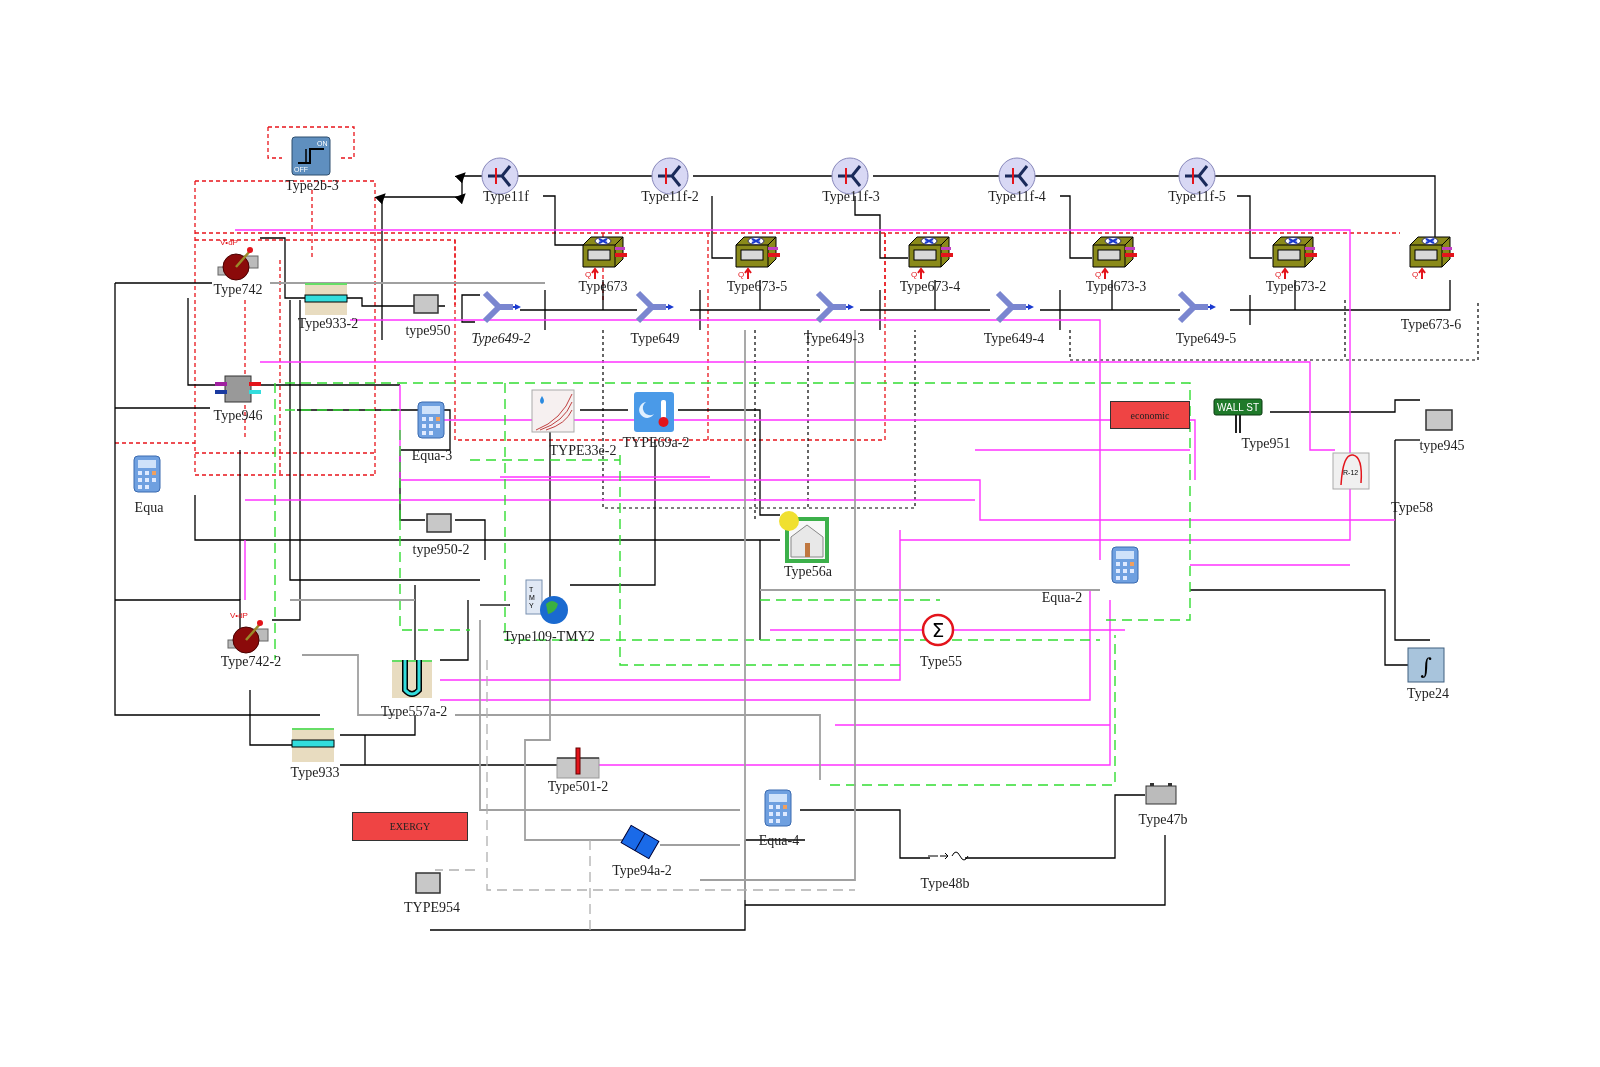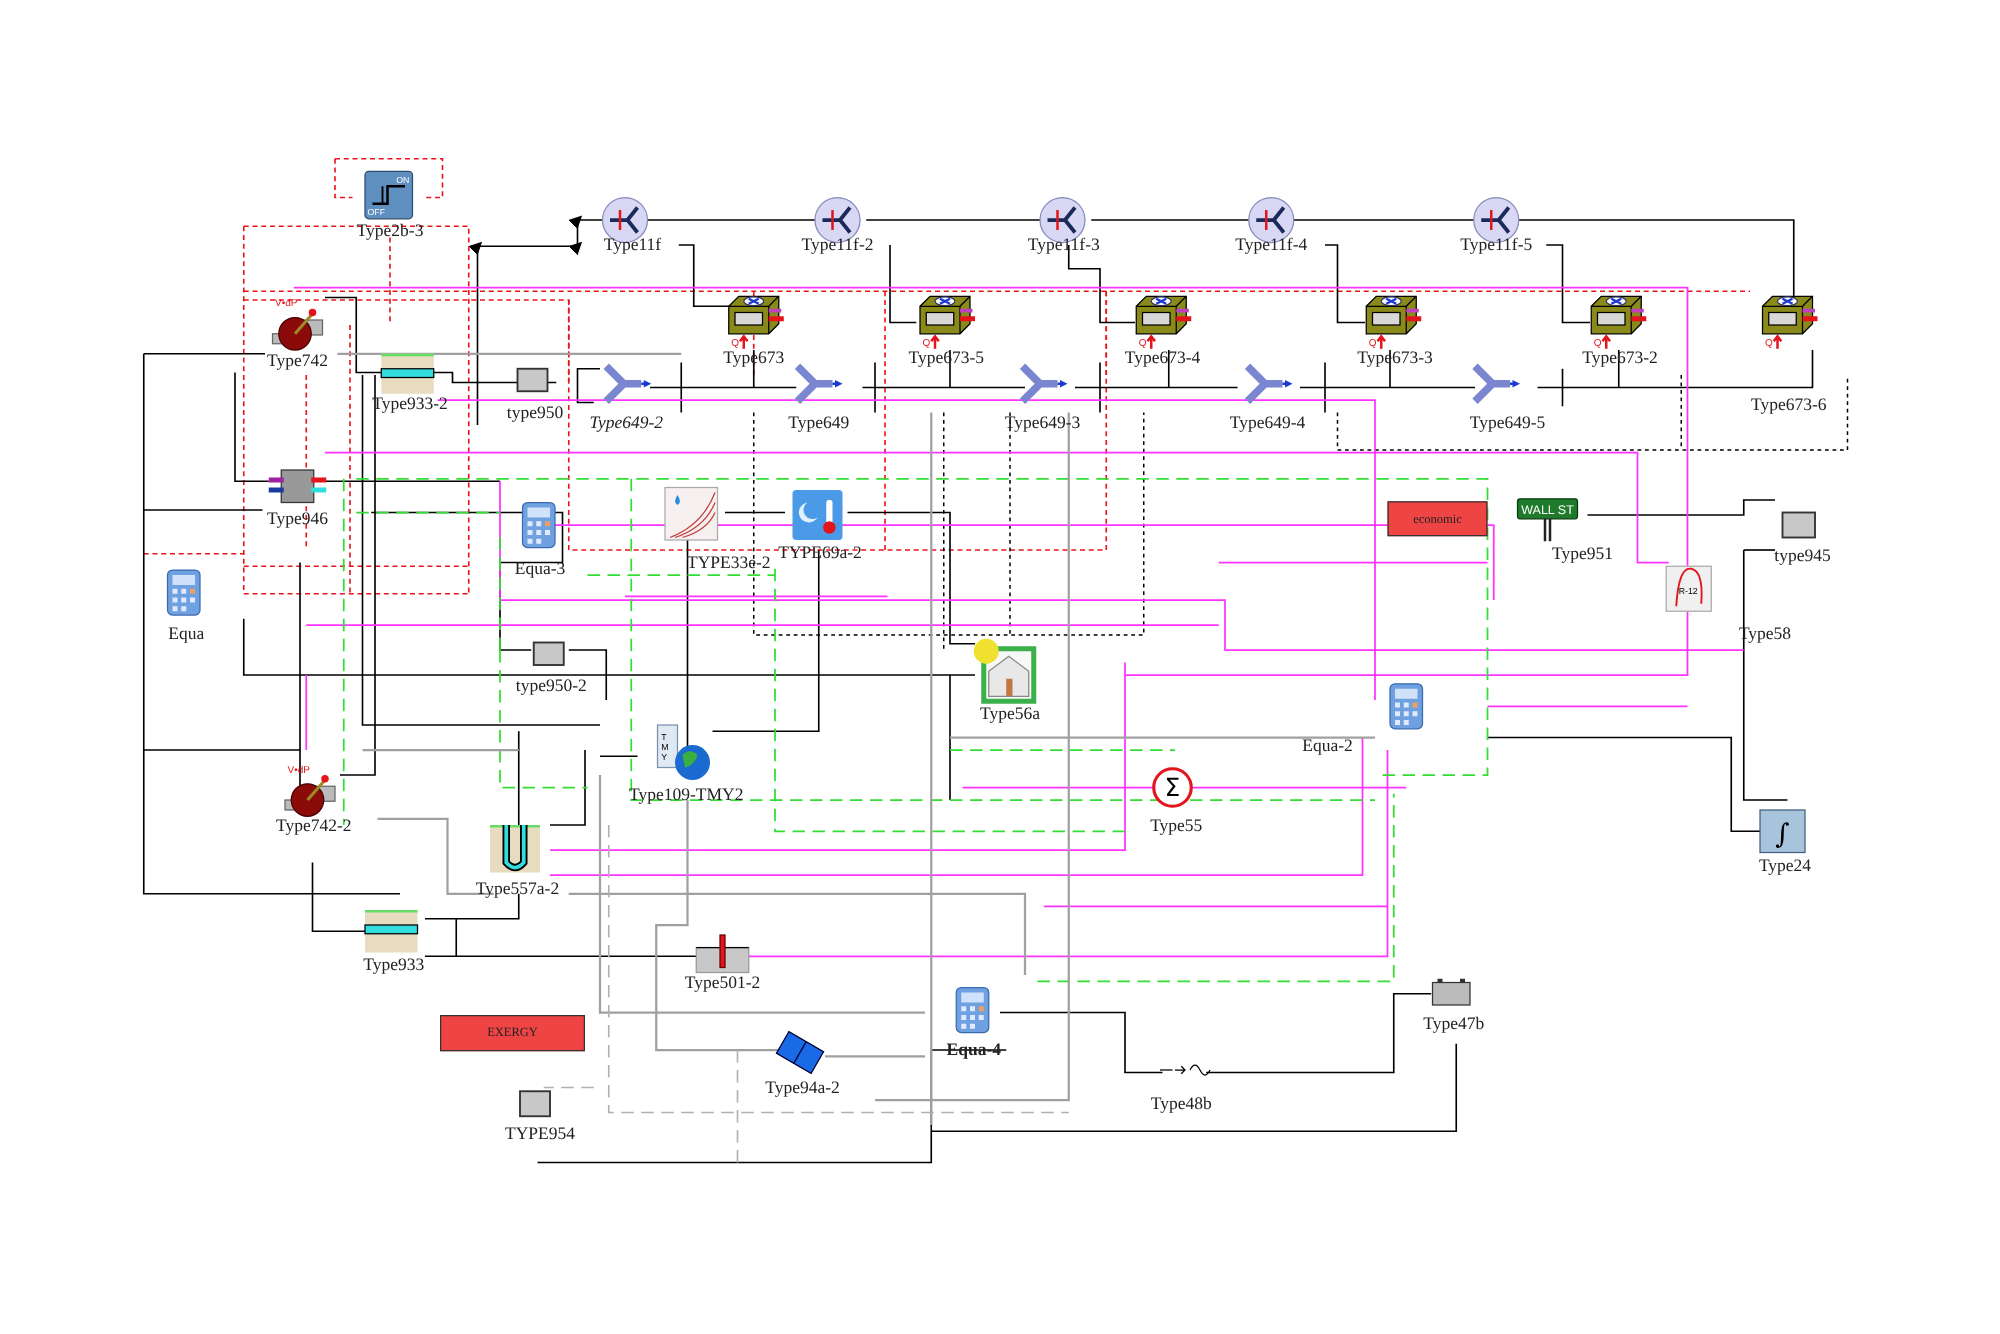--- a/index.html
+++ b/index.html
@@ -530,18 +530,18 @@
     <div class="lbl" style="left: 1412px; top: 500px;">Type58</div>
     <div class="lbl" style="left: 1442px; top: 438px;">type945</div>
     <div class="lbl" style="left: 1062px; top: 590px;">Equa-2</div>
     <div class="lbl" style="left: 549px; top: 629px;">Type109-TMY2</div>
     <div class="lbl" style="left: 941px; top: 654px;">Type55</div>
     <div class="lbl" style="left: 1428px; top: 686px;">Type24</div>
     <div class="lbl" style="left: 251px; top: 654px;">Type742-2</div>
     <div class="lbl" style="left: 414px; top: 704px;">Type557a-2</div>
     <div class="lbl" style="left: 315px; top: 765px;">Type933</div>
     <div class="lbl" style="left: 578px; top: 779px;">Type501-2</div>
-    <div class="lbl" style="left: 779px; top: 833px; font-weight: bold;">Equa-4</div>
+    <div class="lbl" style="left: 779px; top: 833px;">Equa-4</div>
     <div class="lbl" style="left: 1163px; top: 812px;">Type47b</div>
     <div class="lbl" style="left: 945px; top: 876px;">Type48b</div>
     <div class="lbl" style="left: 642px; top: 863px;">Type94a-2</div>
     <div class="lbl" style="left: 432px; top: 900px;">TYPE954</div>
   </div>
 
 </body></html>

